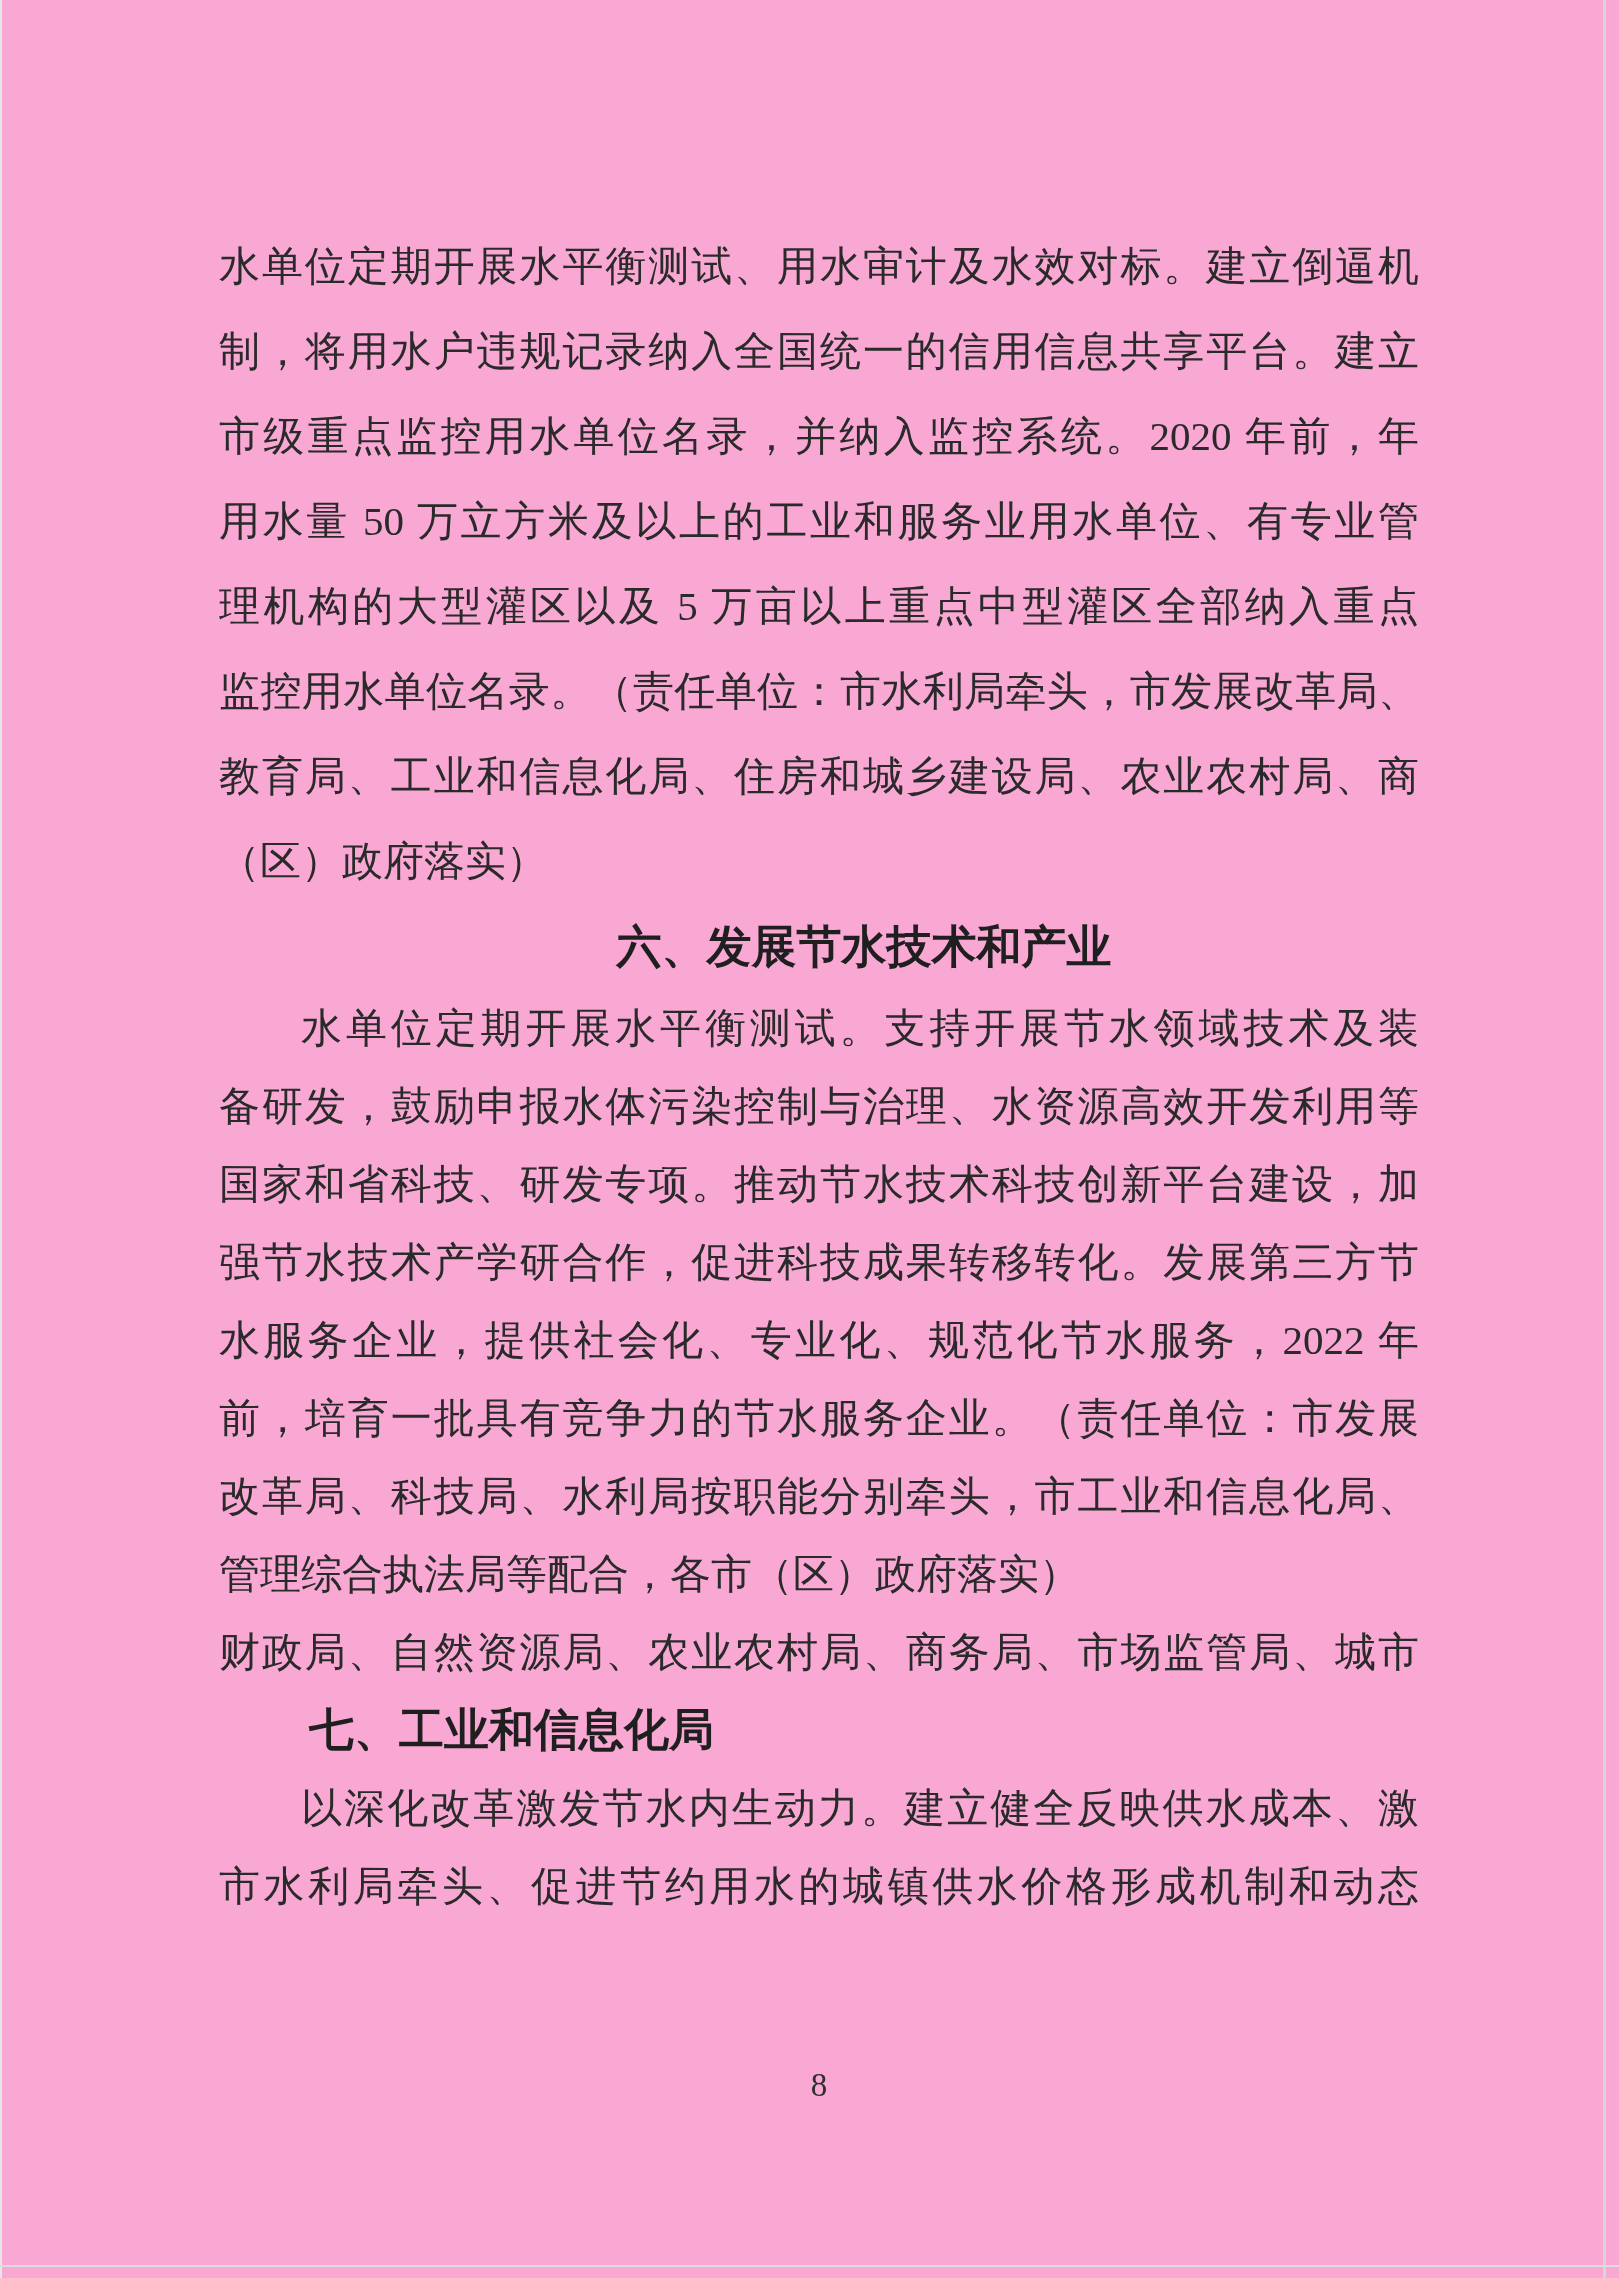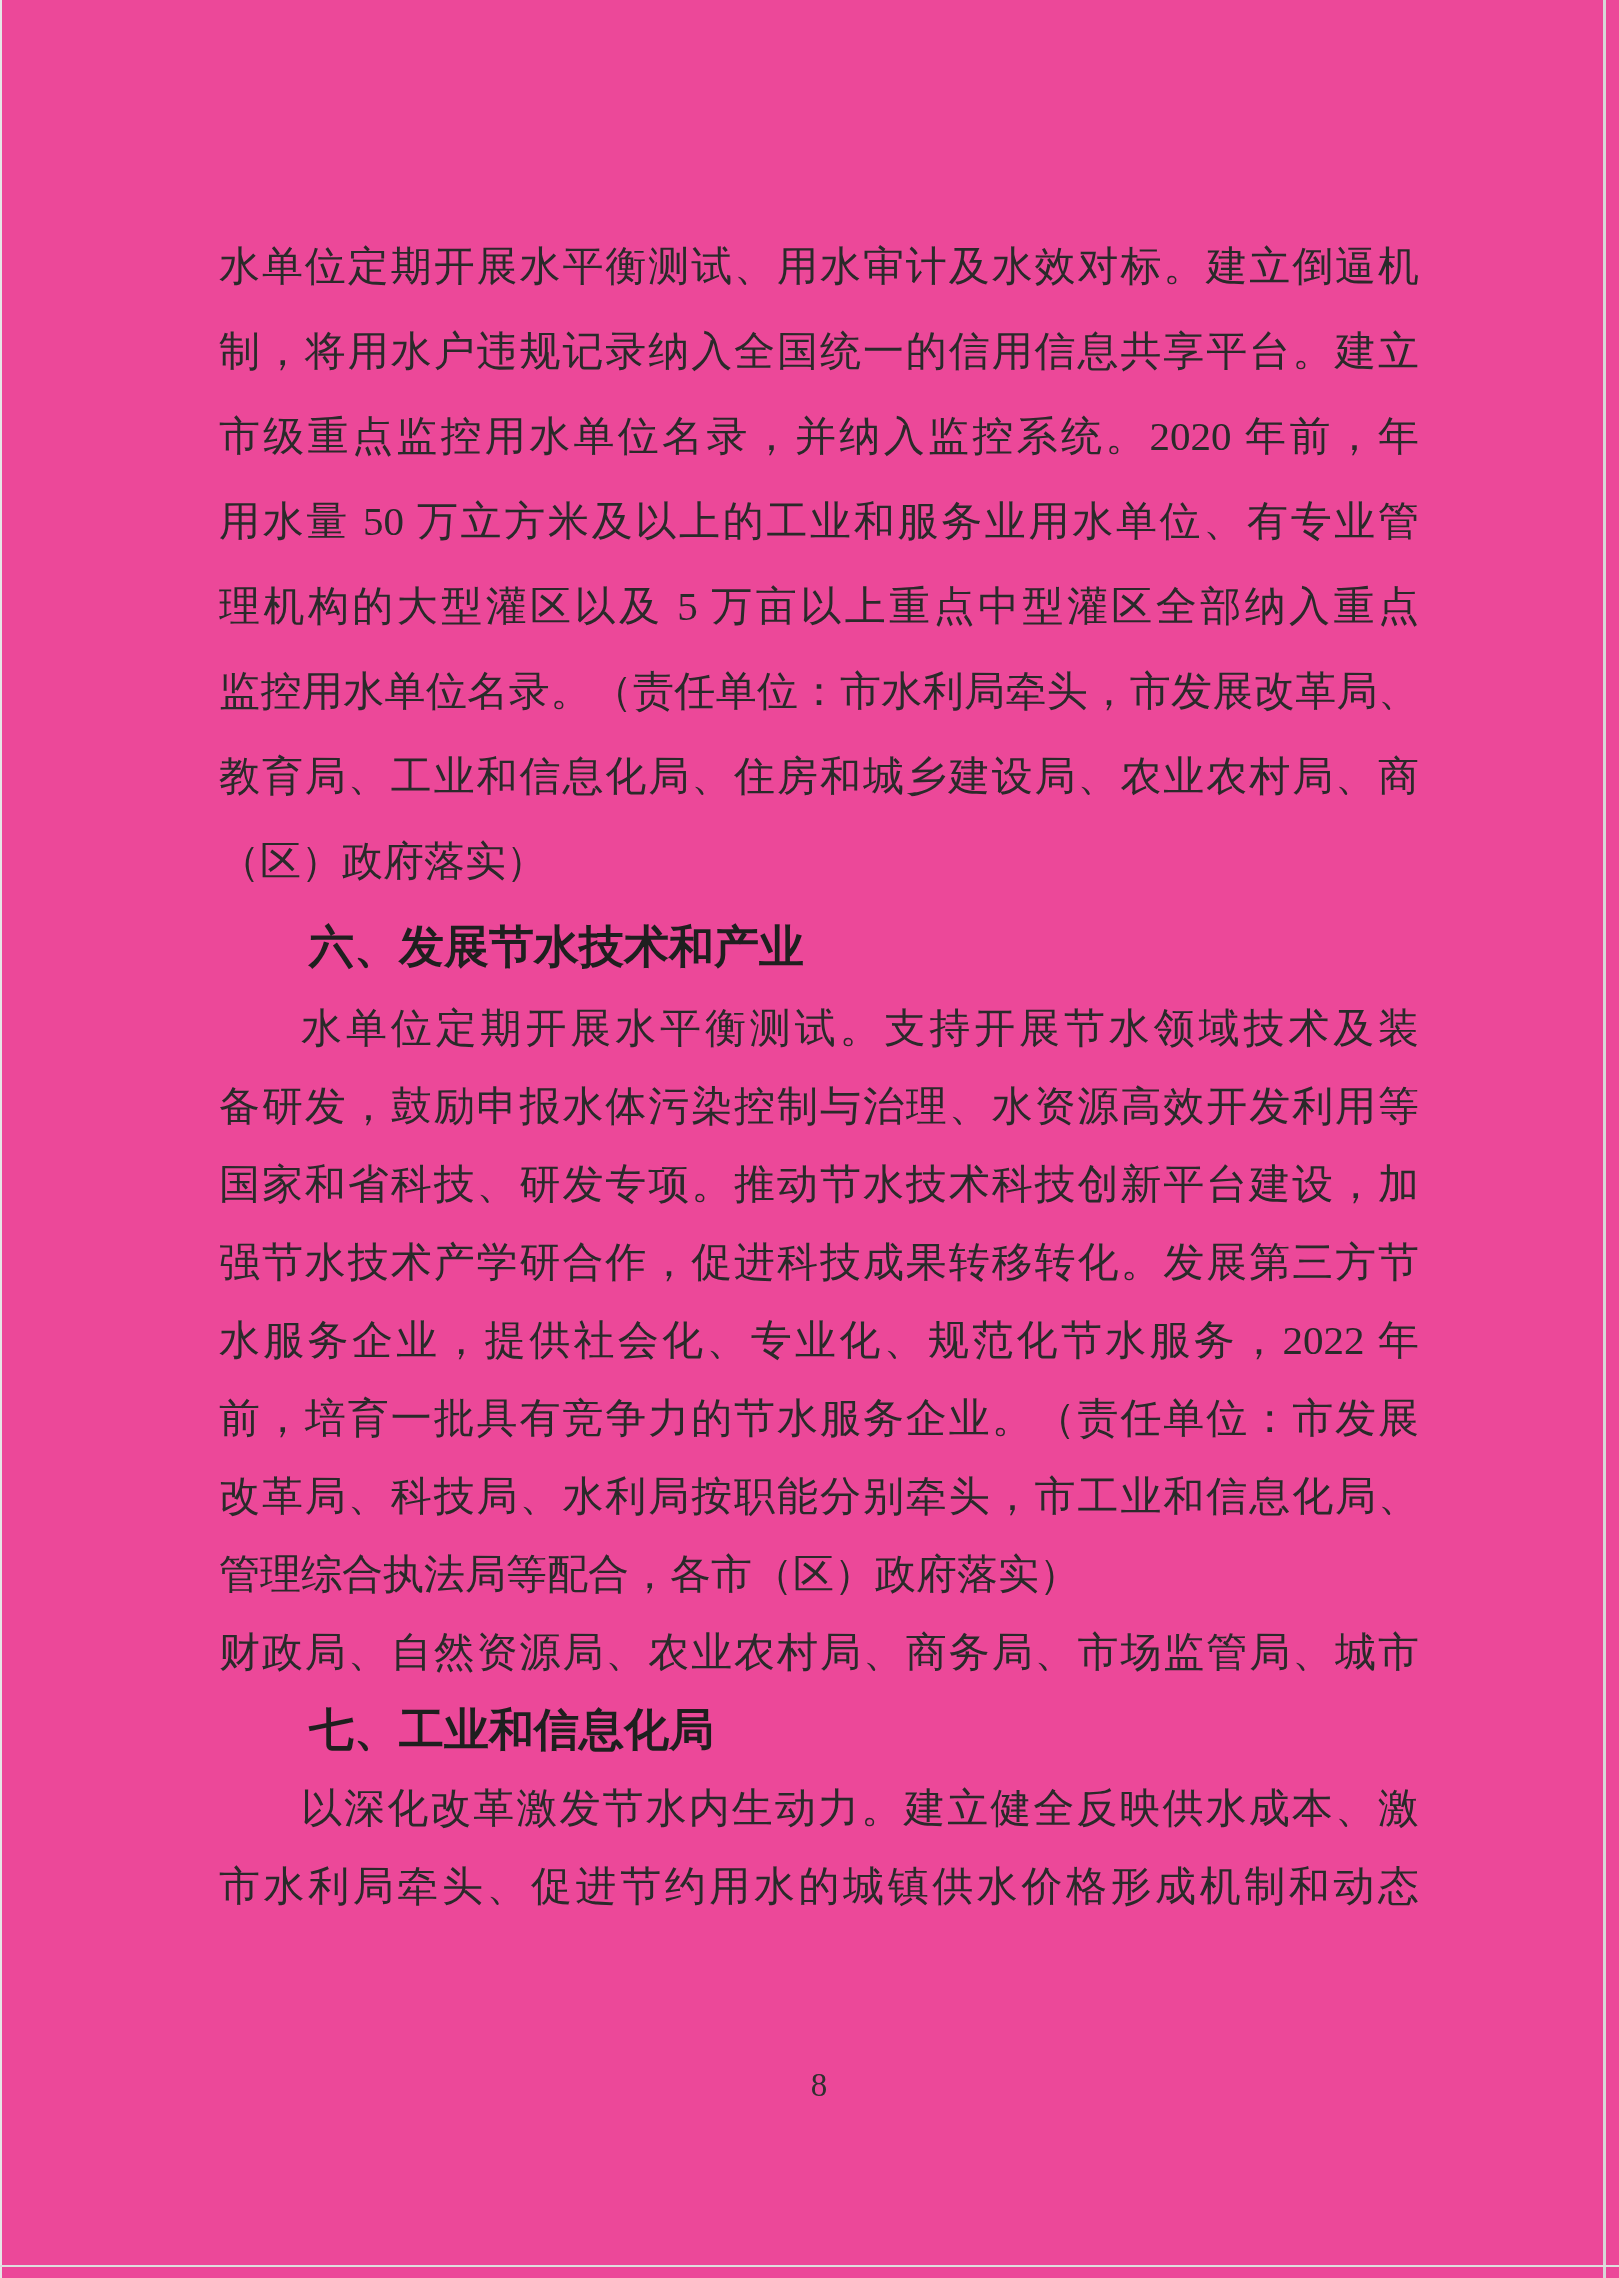--- a/index.html
+++ b/index.html
@@ -1,21 +1,21 @@
 <!DOCTYPE html>
 <html><head>
 <meta charset="utf-8">
 <style>
   html, body { margin: 0; padding: 0; background: #efefef; }
   .page {
     position: relative;
     width: 1620px;
     height: 2278px;
     margin: 0 auto;
-    background: #ec4899;
+    background: #f9a8d4;
     overflow: hidden;
     color: #2a2a2a;
     font-family: "Liberation Serif", "DejaVu Serif", serif;
   }
   .content {
     position: absolute;
     left: 219px;
     top: 224px;
     width: 1200px;
   }
@@ -30,21 +30,21 @@
   .line.short { text-align-last: left; }
   .line.indent { text-indent: 82px; }
   .heading {
     font-family: "Liberation Sans", "DejaVu Sans", sans-serif;
     font-weight: 700;
     font-size: 45px;
     color: #1f1f1f;
     text-indent: 90px;
     text-align: left;
   }
-  .heading-a { line-height: 85px; }
+  .heading-a { line-height: 85px; text-align: center; }
   .heading-b { line-height: 78px; }
   .footer {
     position: absolute;
     left: 219px;
     top: 2066px;
     width: 1200px;
     text-align: center;
     font-size: 33px;
     line-height: 39px;
     color: #303030;

